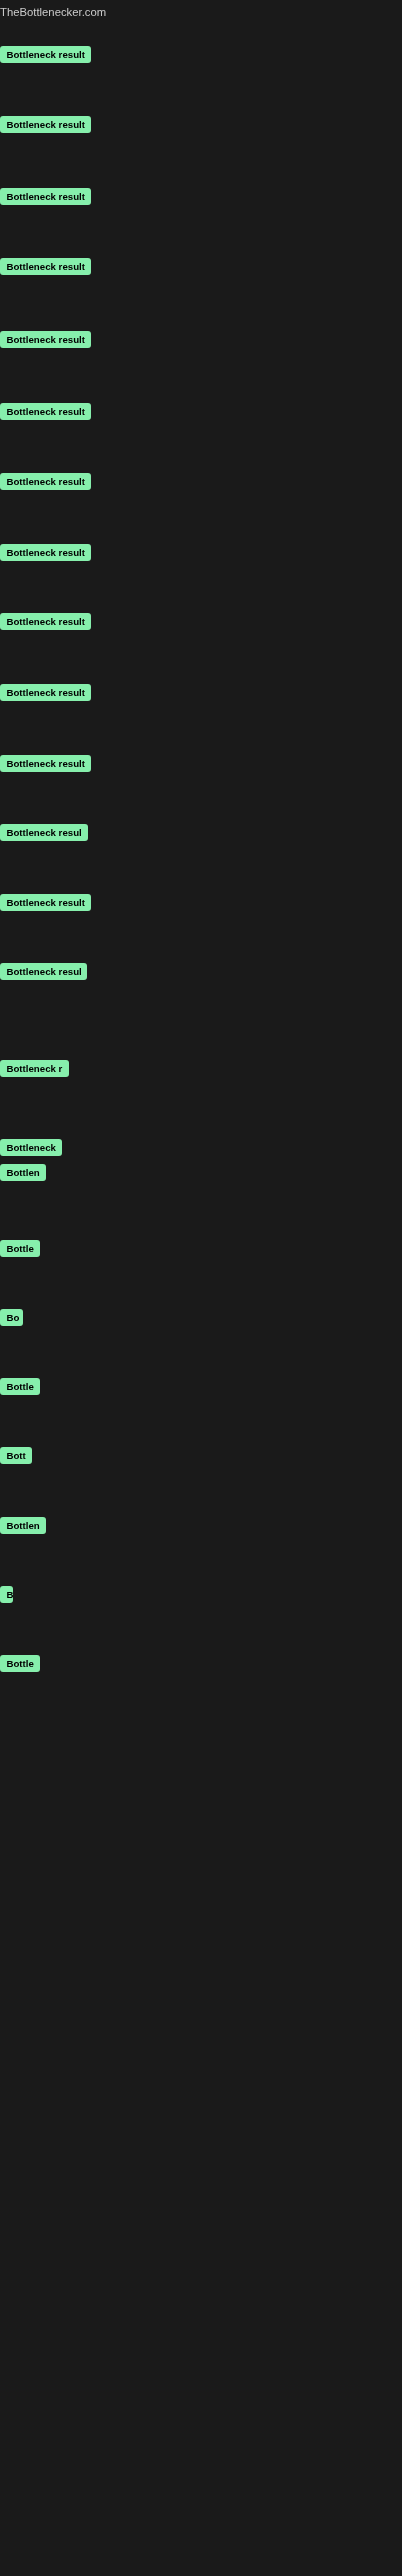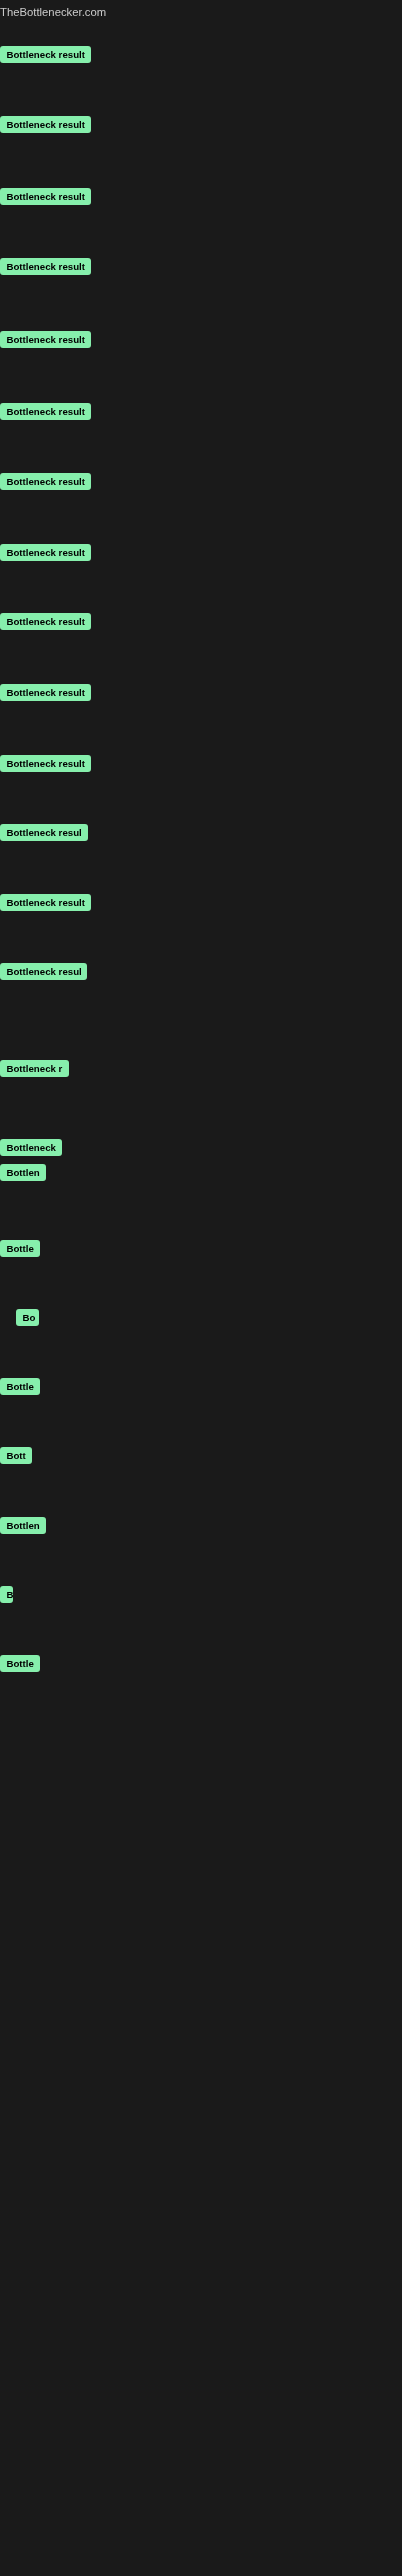--- a/index.html
+++ b/index.html
@@ -60,20 +60,20 @@
     <div class="bottleneck-item" style="top: 613px;"><span class="bottleneck-badge" style="max-width: 97px;">Bottleneck result</span></div>
     <div class="bottleneck-item" style="top: 684px;"><span class="bottleneck-badge" style="max-width: 97px;">Bottleneck result</span></div>
     <div class="bottleneck-item" style="top: 755px;"><span class="bottleneck-badge" style="max-width: 97px;">Bottleneck result</span></div>
     <div class="bottleneck-item" style="top: 824px;"><span class="bottleneck-badge" style="max-width: 89px;">Bottleneck resul</span></div>
     <div class="bottleneck-item" style="top: 894px;"><span class="bottleneck-badge" style="max-width: 97px;">Bottleneck result</span></div>
     <div class="bottleneck-item" style="top: 963px;"><span class="bottleneck-badge" style="max-width: 87px;">Bottleneck resul</span></div>
     <div class="bottleneck-item" style="top: 1032px; margin-top: 28px;"><span class="bottleneck-badge" style="max-width: 71px;">Bottleneck r</span></div>
     <div class="bottleneck-item" style="top: 1164px;"><span class="bottleneck-badge" style="max-width: 53px;">Bottlen</span></div>
     <div class="bottleneck-item" style="top: 1139px;"><span class="bottleneck-badge" style="max-width: 63px;">Bottleneck</span></div>
     <div class="bottleneck-item" style="top: 1240px;"><span class="bottleneck-badge" style="max-width: 43px;">Bottle</span></div>
-    <div class="bottleneck-item" style="top: 1309px; padding-left: 16px;"><span class="bottleneck-badge" style="max-width: 22.5px;">Bo</span></div>
+    <div class="bottleneck-item" style="top: 1309px;"><span class="bottleneck-badge" style="max-width: 22.5px;">Bo</span></div>
     <div class="bottleneck-item" style="top: 1378px;"><span class="bottleneck-badge" style="max-width: 43px;">Bottle</span></div>
     <div class="bottleneck-item" style="top: 1447px;"><span class="bottleneck-badge" style="max-width: 32px;">Bott</span></div>
     <div class="bottleneck-item" style="top: 1517px;"><span class="bottleneck-badge" style="max-width: 53px;">Bottlen</span></div>
     <div class="bottleneck-item" style="top: 1586px;"><span class="bottleneck-badge" style="max-width: 13px;">B</span></div>
     <div class="bottleneck-item" style="top: 1655px;"><span class="bottleneck-badge" style="max-width: 43px;">Bottle</span></div>
   </div>
 
 
 </body></html>

